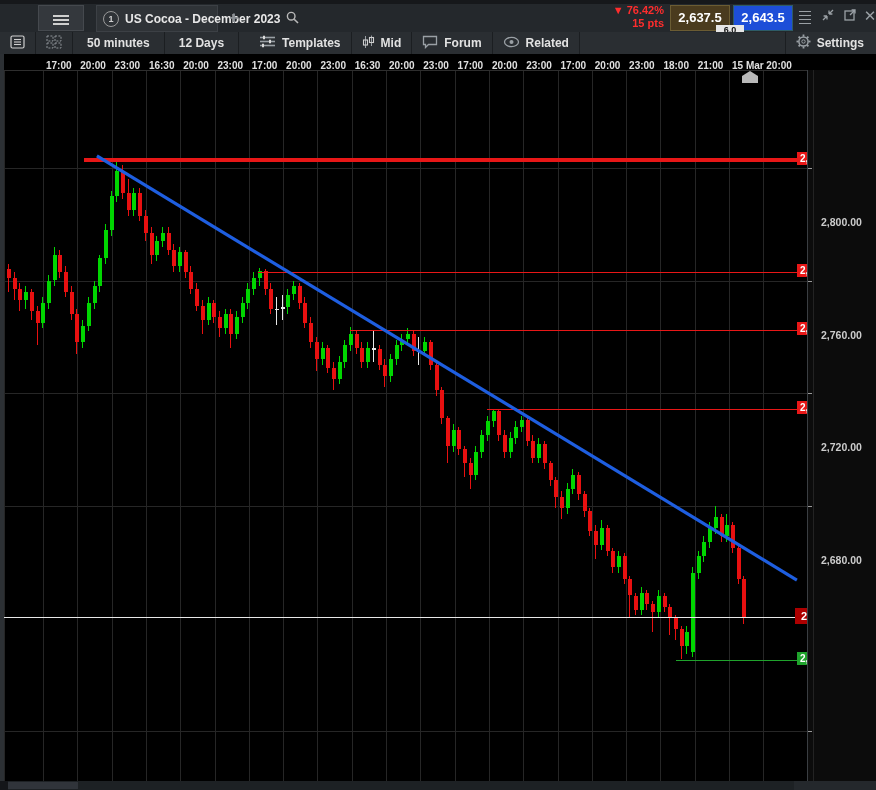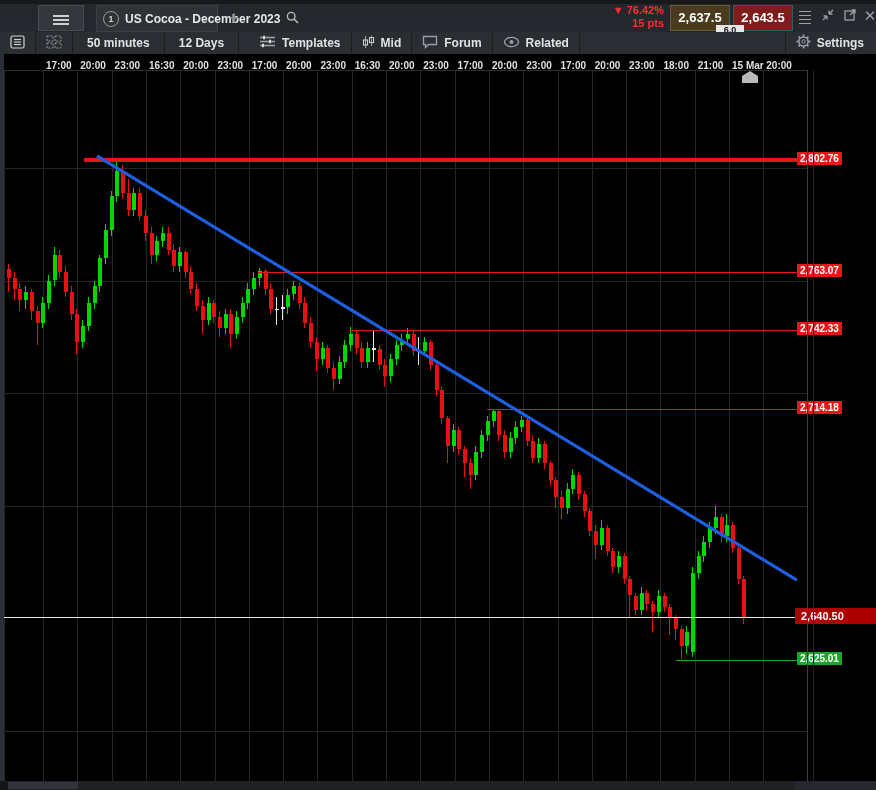--- a/index.html
+++ b/index.html
@@ -19,21 +19,21 @@
     font-size:9px;font-weight:bold;text-align:center;line-height:14px;flex:0 0 auto;}
   #tab-title{color:#e8e8e8;font-size:12px;font-weight:bold;margin-left:6px;white-space:nowrap;}
   #tab-search{margin-left:6px;flex:0 0 auto;}
   #new-tab{position:absolute;left:224px;top:5px;width:20px;height:26px;color:#8a8f94;font-size:16px;
     font-weight:bold;text-align:center;line-height:26px;cursor:pointer;}
   #change-block{position:absolute;right:212px;top:4px;text-align:right;color:#ff2d2d;
     font-size:11px;font-weight:bold;line-height:13px;}
   #sell-box{position:absolute;left:670px;top:5px;width:60px;height:26px;background:#4a3b1e;
     border:1px solid #6b5c33;box-sizing:border-box;color:#fff;font-size:13px;font-weight:bold;
     text-align:center;line-height:24px;cursor:pointer;}
-  #buy-box{position:absolute;left:733px;top:5px;width:60px;height:26px;background:#7f1d1d;
+  #buy-box{position:absolute;left:733px;top:5px;width:60px;height:26px;background:#1d4ed8;
     border:1px solid #2e5c66;box-sizing:border-box;color:#fff;font-size:13px;font-weight:bold;
     text-align:center;line-height:24px;cursor:pointer;}
   #spread-badge{position:absolute;left:716px;top:25px;width:28px;height:11px;background:#e6e6e6;
     color:#111;font-size:9px;font-weight:bold;text-align:center;line-height:11px;z-index:22;}
   #win-lines{position:absolute;left:799px;top:8px;width:12px;height:16px;cursor:pointer;}
   #win-lines i{display:block;width:12px;height:1px;background:#9aa0a5;margin:3px 0;}
   .winbtn{position:absolute;top:8px;width:16px;height:16px;color:#9aa0a5;font-size:13px;
     text-align:center;line-height:16px;cursor:pointer;}
 
   
@@ -551,20 +551,32 @@
       <div class="tlabel" style="left: 491.9px;">20:00</div>
       <div class="tlabel" style="left: 526.2px;">23:00</div>
       <div class="tlabel" style="left: 560.5px;">17:00</div>
       <div class="tlabel" style="left: 594.8px;">20:00</div>
       <div class="tlabel" style="left: 629.1px;">23:00</div>
       <div class="tlabel" style="left: 663.4px;">18:00</div>
       <div class="tlabel" style="left: 697.7px;">21:00</div>
       <div class="tlabel" style="left: 732px;">15 Mar</div>
       <div class="tlabel" style="left: 766.3px;">20:00</div>
     </div>
+  <div id="price-axis" style="left: 807px;">
+      <div class="ylabel" style="left: 14px; top: 162px;">2,800.00</div>
+      <div class="ytick" style="left: 0px; top: 114px;"></div>
+      <div class="ylabel" style="left: 14px; top: 275px;">2,760.00</div>
+      <div class="ytick" style="left: 0px; top: 227px;"></div>
+      <div class="ylabel" style="left: 14px; top: 387px;">2,720.00</div>
+      <div class="ytick" style="left: 0px; top: 339px;"></div>
+      <div class="ylabel" style="left: 14px; top: 500px;">2,680.00</div>
+      <div class="ytick" style="left: 0px; top: 452px;"></div>
+      <div class="ylabel" style="left: 14px; top: 725px;">2,600.00</div>
+      <div class="ytick" style="left: 0px; top: 677px;"></div>
+    </div>
   <div id="axis-border" style="left: 807px;"></div>
   <div id="axis-border2" style="left: 813px;"></div>
   <div id="haxis-line"></div>
   <div id="date-marker" style="left: 742px;"></div>
 
   <div id="bottombar">
     <div class="corner"></div>
     <div id="hscroll-thumb"></div>
     <div class="rseg"></div>
   </div>

